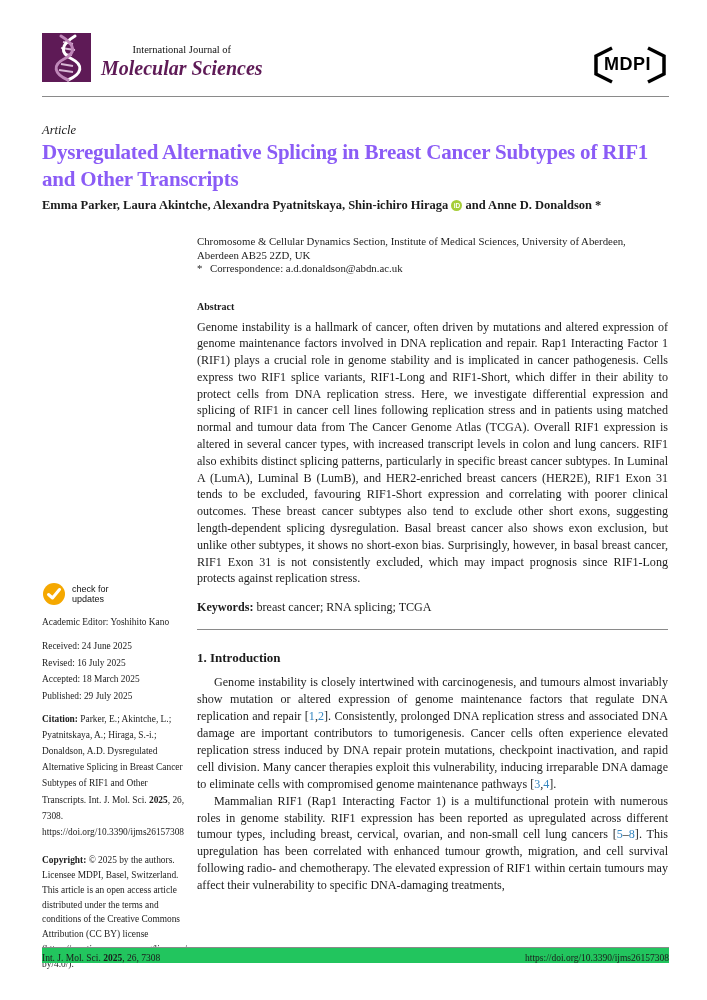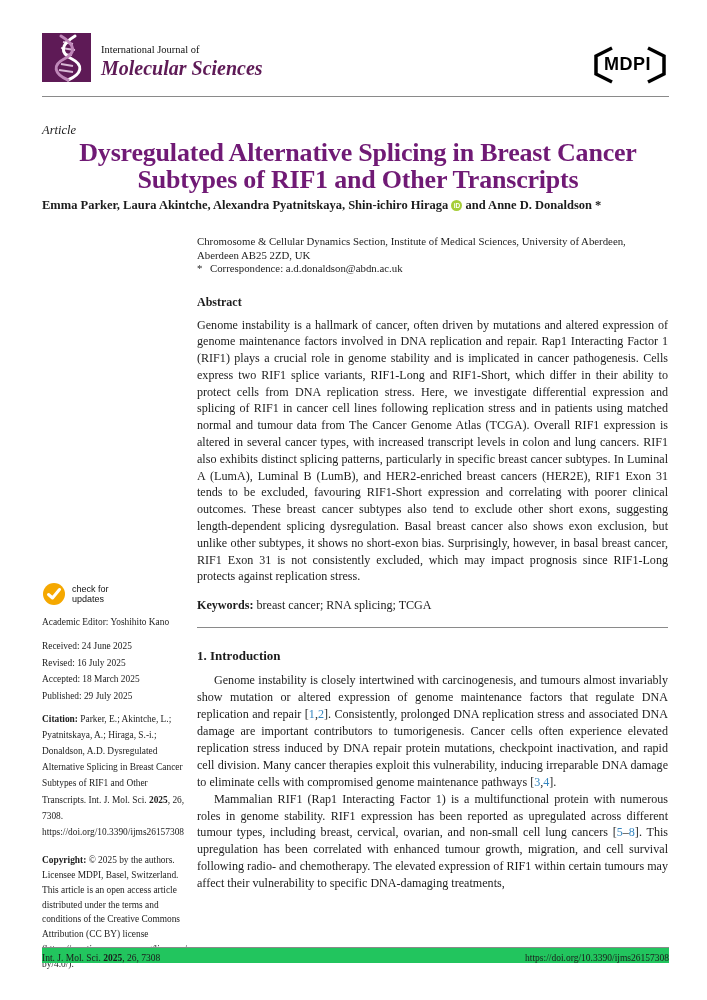--- a/index.html
+++ b/index.html
@@ -1,39 +1,39 @@
 <!DOCTYPE html>
 <html style="--journal_purple: #5e1a56; --orcid_green: #a6ce39; --crossmark_orange: #f5a800; --link_blue: #3586c0;"><head>
 <meta charset="utf-8">
 <style>
   * { margin:0; padding:0; box-sizing:border-box; }
   html,body { width:707px; height:1000px; background:#ffffff; }
   body { position:relative; font-family:"Liberation Serif", serif; color:#1c1c1c; overflow:hidden; }
 
   
   .logo-box { position:absolute; left:42px; top:33px; width:49px; height:49px; background:var(--journal_purple,#5e1a56); }
-  .journal-name { position:absolute; left:101px; top:44px; line-height:1.1; }
+  .journal-name { position:absolute; left:101px; top:44px; line-height:1.1;text-align:center; }
   .journal-name .jl1 { font-size:10.5px; color:#111; display:block; }
   .journal-name .jl2 { font-size:20px; font-weight:bold; font-style:italic; color:var(--journal_purple,#5e1a56); display:block; margin-top:1px; }
   .mdpi-logo { position:absolute; left:590px; top:45px; width:80px; height:40px; }
   .mdpi-text { position:absolute; left:14px; top:9px; width:52px; font-family:"Liberation Sans",sans-serif; font-weight:bold; font-size:18px; letter-spacing:0.5px; color:#000; }
   .rule-top { position:absolute; left:42px; top:96px; width:627px; border-top:1px solid #8a8a8a; }
 
   
   .article-type { position:absolute; left:42px; top:123px; font-size:12.5px; font-style:italic; }
-  .paper-title { position:absolute; left:42px; top:139px; width:632px; font-size:26px; font-weight:bold; line-height:27px; letter-spacing:-0.2px; color:#701a75;text-align:center; }
+  .paper-title { position:absolute; left:42px; top:139px; width:632px; font-size:21px; font-weight:bold; line-height:27px; letter-spacing:-0.2px; color:#8b5cf6; }
   .authors { position:absolute; left:42px; top:198px; width:632px; font-size:12.5px; font-weight:bold; }
   .orcid { display:inline-block; width:11px; height:11px; border-radius:50%; background:var(--orcid_green,#a6ce39); color:#fff; font-family:"Liberation Sans",sans-serif; font-weight:bold; font-size:6.5px; line-height:11px; text-align:center; vertical-align:1px; }
 
   
   .main-col { position:absolute; left:197px; top:235px; width:471px; }
   .affiliation { font-size:10.8px; line-height:13.5px; }
   .corresp { font-size:10.8px; line-height:13.5px; display:flex; }
   .corresp .star { width:13px; }
-  .abstract-heading { margin-top:19px; font-size:12px; font-weight:bold; }
+  .abstract-heading { margin-top:25px; font-size:10px; font-weight:bold; }
   .abstract-body { margin-top:7px; font-size:12.1px; line-height:16.8px; text-align:justify; }
   .it { }
   .ref { color:var(--link_blue,#3586c0); }
   .keywords { margin-top:13px; font-size:12.1px; }
   .mid-rule { margin-top:14px; border-top:1px solid #8a8a8a; }
   .intro-heading { margin-top:20px; font-size:13px; font-weight:bold; }
   .body-par { margin-top:8px; font-size:12.1px; line-height:16.9px; text-align:justify; text-indent:17px; }
   .body-par + .body-par { margin-top:0; }
 
   

